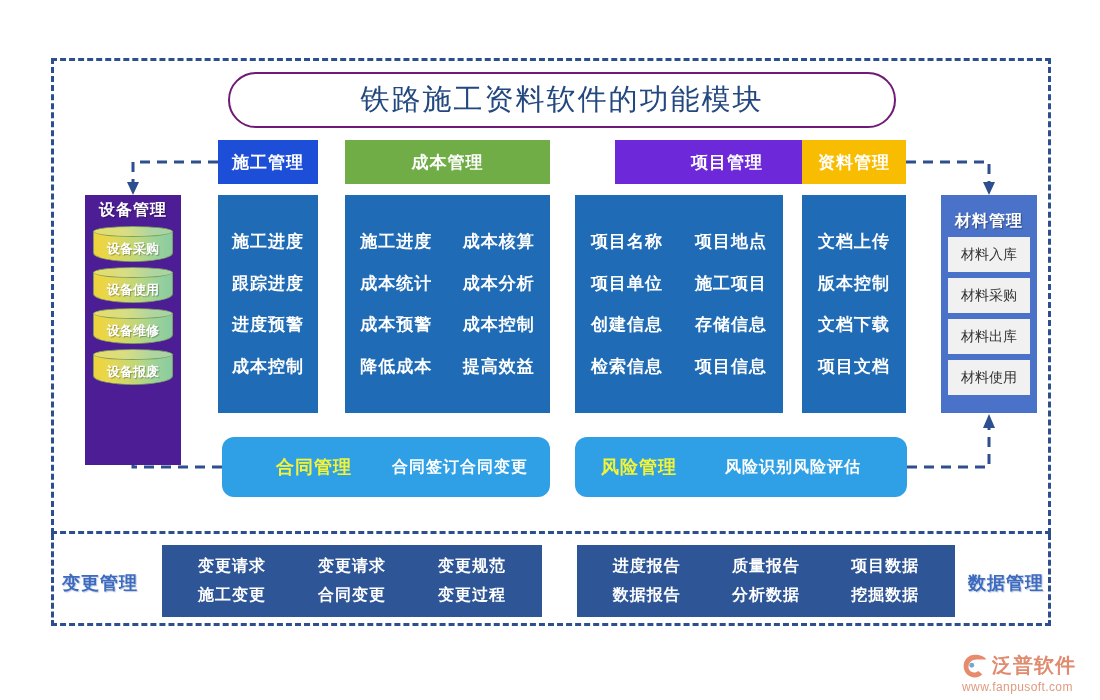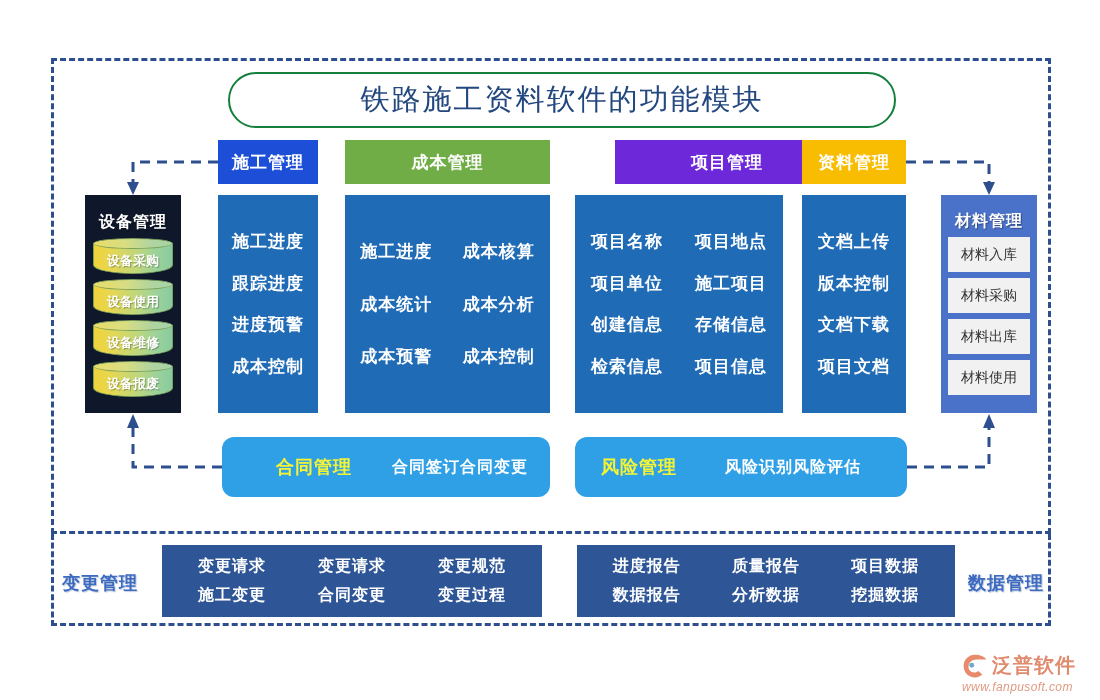--- a/index.html
+++ b/index.html
@@ -15,21 +15,21 @@
   .dashed-box {
     position: absolute;
     border: 3px dashed #2E4F8F;
   }
   #outer-box  { left: 51px;  top: 58px;  width: 1000px; height: 476px; }
   #bottom-box { left: 51px;  top: 534px; width: 1000px; height: 92px;  border-top: none; }
 
   
   #title-box {
     position: absolute; left: 228px; top: 72px; width: 668px; height: 56px;
-    border: 2px solid #15803d; border-radius: 28px; background: #fff;
+    border: 2px solid #701a75; border-radius: 28px; background: #fff;
     display: flex; align-items: center; justify-content: center;
   }
   #title-text {
     font-size: 29px; color: #23487F; font-weight: 400; letter-spacing: 2px;
     font-family: "Liberation Serif", "DejaVu Serif", serif;
   }
 
   
   .cat-tab {
     position: absolute; height: 44px;
@@ -57,23 +57,23 @@
   }
   .col-2 .cell { width: 50%; }
 
   #col-construction { left: 218px; top: 195px; width: 100px;  height: 218px; }
   #col-cost         { left: 345px; top: 195px; width: 205px;  height: 218px; }
   #col-project      { left: 575px; top: 195px; width: 208px;  height: 218px; }
   #col-document     { left: 802px; top: 195px; width: 104px;  height: 218px; }
 
   
   #equip-panel {
-    position: absolute; left: 85px; top: 195px; width: 96px; height: 218px;
-    background: #0f172a;
-    display: flex; flex-direction: column; align-items: center; padding-top: 5px; justify-content: center;
+    position: absolute; left: 85px; top: 195px; width: 96px; height: 270px;
+    background: #4c1d95;
+    display: flex; flex-direction: column; align-items: center; padding-top: 5px;
   }
   #equip-title {
     color: #ffffff; font-size: 16px; font-weight: bold; letter-spacing: 1px;
     text-shadow: 1px 1px 1px rgba(0,0,0,.35); margin-bottom: 5px;
   }
   .cylinder {
     position: relative; width: 80px; height: 38px; margin-bottom: 3px;
   }
   .cyl-body {
     position: absolute; left: 0; top: 5px; width: 80px; height: 31px;
@@ -153,21 +153,21 @@
   
   #connectors { position: absolute; left: 0; top: 0; width: 1100px; height: 700px; pointer-events: none; }
 
   
   #logo { position: absolute; left: 962px; top: 652px; width: 132px; height: 44px; }
   #logo-row { display: flex; align-items: center; gap: 4px; }
   #logo-mark { width: 26px; height: 26px; }
   #logo-name { color: #E08A6E; font-size: 20px; font-weight: bold; letter-spacing: 1px;
                font-family: "Liberation Serif","DejaVu Serif",serif; text-align: center; }
   #logo-url { color: #E09A80; font-size: 12px; letter-spacing: .4px; margin-top: 1px;
-              font-family: "Liberation Sans","DejaVu Sans",sans-serif; font-style: italic; }
+              font-family: "Liberation Sans","DejaVu Sans",sans-serif; }
 </style>
 </head>
 <body>
 
 <div id="canvas">
 
   <div id="outer-box" class="dashed-box"></div>
   <div id="bottom-box" class="dashed-box"></div>
 
   <svg id="connectors">
@@ -246,20 +246,24 @@
       <div class="cell">施工进度</div>
       <div class="cell">成本核算</div>
     </div>
     <div class="row">
       <div class="cell">成本统计</div>
       <div class="cell">成本分析</div>
     </div>
     <div class="row">
       <div class="cell">成本预警</div>
       <div class="cell">成本控制</div>
+    </div>
+    <div class="row">
+      <div class="cell">降低成本</div>
+      <div class="cell">提高效益</div>
     </div>
   </div>
 
   <div id="col-project" class="col-blue col-2">
     <div class="row">
       <div class="cell">项目名称</div>
       <div class="cell">项目地点</div>
     </div>
     <div class="row">
       <div class="cell">项目单位</div>

